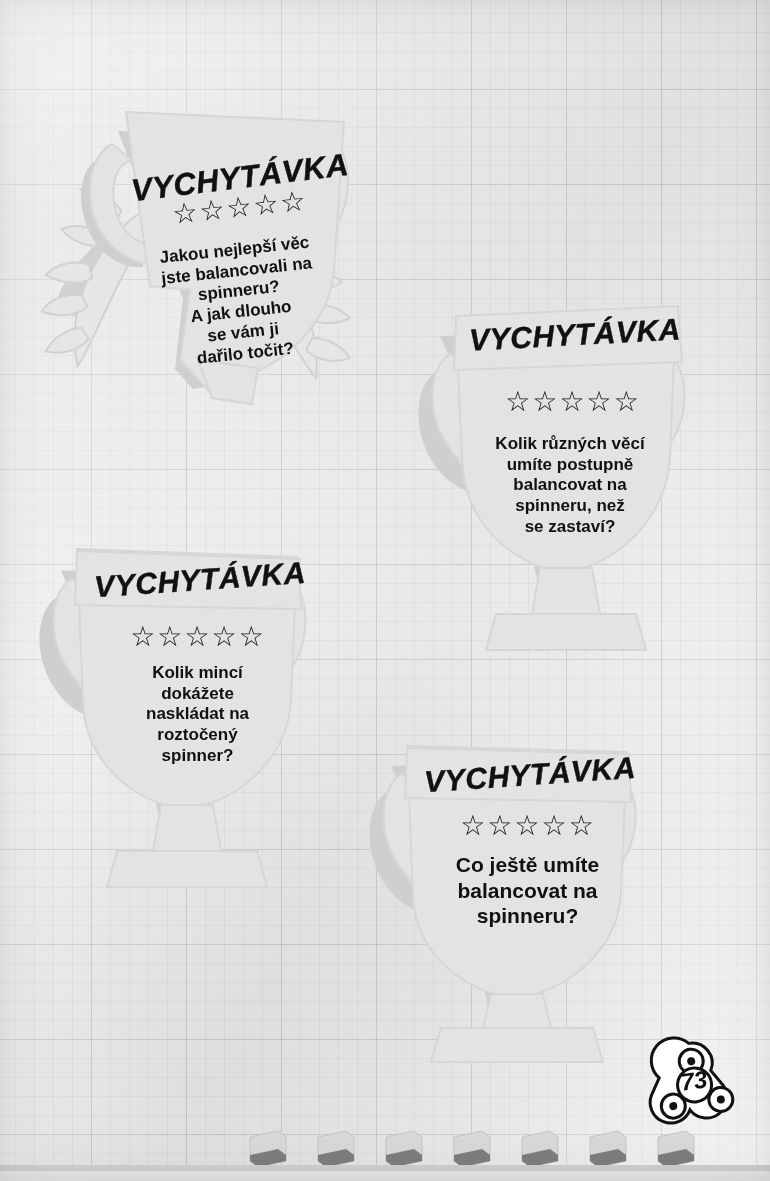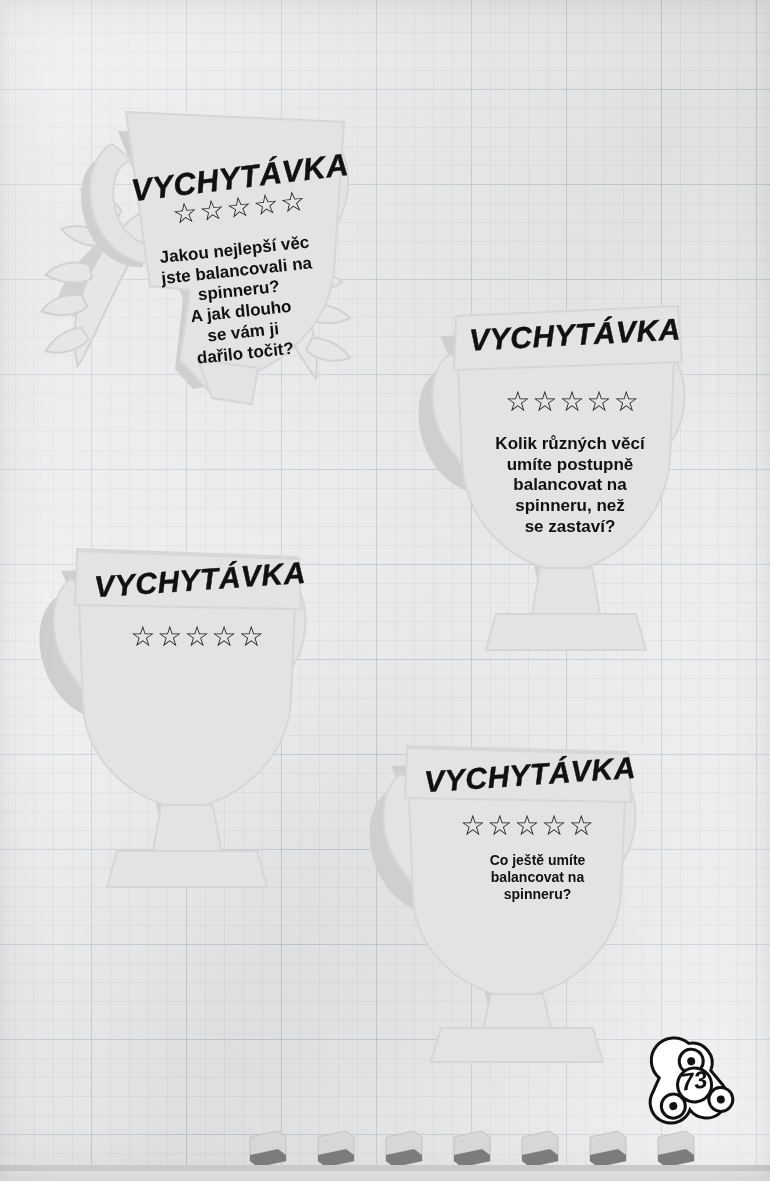--- a/index.html
+++ b/index.html
@@ -225,20 +225,25 @@
       <path d="M52 14 L272 22 L266 164 C264 222 214 268 160 274 C108 268 60 226 58 168 Z" fill="#e3e3e3" stroke="#d6d6d6" stroke-width="2"></path>
       <path d="M136 270 L188 270 L196 316 L128 316 Z" fill="#e3e3e3" stroke="#d6d6d6" stroke-width="2"></path>
       <path d="M92 316 L232 316 L242 352 L82 352 Z" fill="#e3e3e3" stroke="#d6d6d6" stroke-width="2"></path>
       <path d="M52 16 L274 24 L276 74 L50 70 Z" fill="#e3e3e3" stroke="#d6d6d6" stroke-width="2"></path>
     </svg>
 
     <div class="card-text banner" style="left:60px; top:28px; width:230px; font-size:30px; transform:rotate(-4deg);">VYCHYTÁVKA</div>
     <div class="card-text stars" style="left:58px; top:88px; width:230px; font-size:28px; letter-spacing:2px;">
       <span class="star">☆</span><span class="star">☆</span><span class="star">☆</span><span class="star">☆</span><span class="star">☆</span>
     </div>
+    <div class="card-text question" style="left:55px; top:128px; width:235px; font-size:17px;">Kolik mincí
+dokážete
+naskládat na
+roztočený
+spinner?</div>
   </div>
 
   <div class="trophy" id="t4" style="left:355px; top:740px; width:330px; height:330px;">
     <svg width="330" height="330" viewBox="0 0 330 330" aria-hidden="true">
       <g fill="#cfcfcf" transform="translate(-8,10)">
         <path d="M40 42 C18 56 16 102 38 134 C52 156 76 166 94 164 L94 146 C76 146 58 134 52 110 C45 84 52 62 68 58 Z"></path>
         <path d="M254 38 C278 52 282 98 260 132 C246 156 222 168 202 166 L202 146 C222 146 238 134 246 110 C254 84 246 62 230 58 Z"></path>
         <path d="M44 16 L264 8 L258 148 C256 204 210 248 152 258 L142 260 L128 200 Z"></path>
       </g>
 
@@ -248,21 +253,21 @@
       <path d="M52 6 L272 12 L266 152 C264 208 214 252 160 258 C108 252 60 212 58 156 Z" fill="#e3e3e3" stroke="#d6d6d6" stroke-width="2"></path>
       <path d="M136 254 L188 254 L196 288 L128 288 Z" fill="#e3e3e3" stroke="#d6d6d6" stroke-width="2"></path>
       <path d="M86 288 L238 288 L248 322 L76 322 Z" fill="#e3e3e3" stroke="#d6d6d6" stroke-width="2"></path>
       <path d="M52 8 L274 14 L276 62 L50 58 Z" fill="#e3e3e3" stroke="#d6d6d6" stroke-width="2"></path>
     </svg>
 
     <div class="card-text banner" style="left:60px; top:18px; width:230px; font-size:30px; transform:rotate(-4deg);">VYCHYTÁVKA</div>
     <div class="card-text stars" style="left:58px; top:72px; width:230px; font-size:28px; letter-spacing:2px;">
       <span class="star">☆</span><span class="star">☆</span><span class="star">☆</span><span class="star">☆</span><span class="star">☆</span>
     </div>
-    <div class="card-text question" style="left:65px; top:112px; width:235px; font-size:14px;">Co ještě umíte
+    <div class="card-text question" style="left:55px; top:112px; width:235px; font-size:21px;">Co ještě umíte
 balancovat na
 spinneru?</div>
   </div>
 
   <svg id="bottom-strip" viewBox="0 0 770 76">
     <g fill="#d9d9d9" stroke="#c4c4c4" stroke-width="1">
       <path d="M250 32 L278 26 L286 32 L286 56 L258 62 L250 56 Z"></path>
       <path d="M318 32 L346 26 L354 32 L354 56 L326 62 L318 56 Z"></path>
       <path d="M386 32 L414 26 L422 32 L422 56 L394 62 L386 56 Z"></path>
       <path d="M454 32 L482 26 L490 32 L490 56 L462 62 L454 56 Z"></path>

